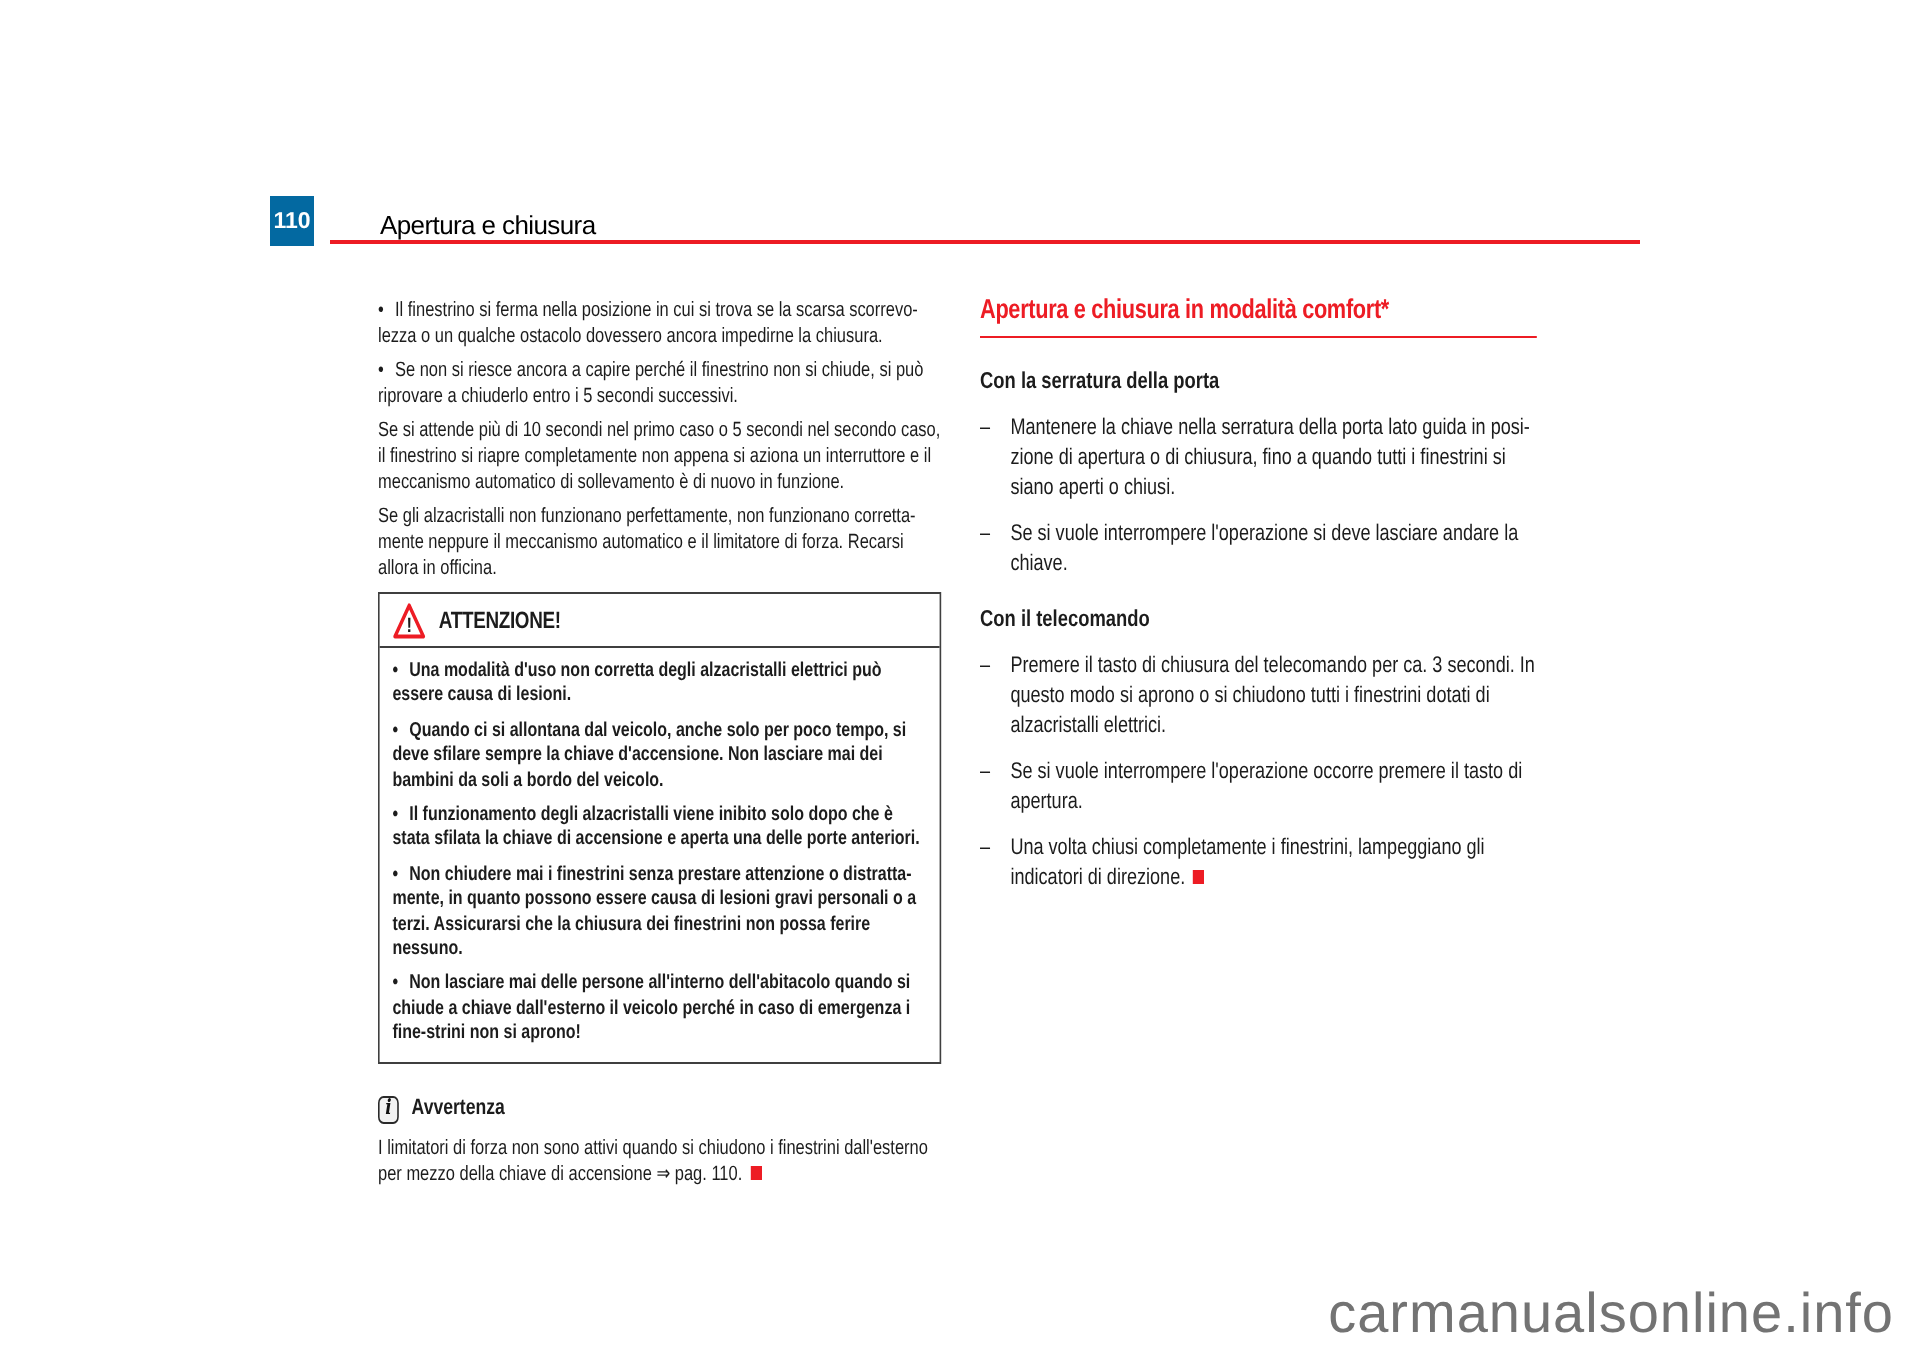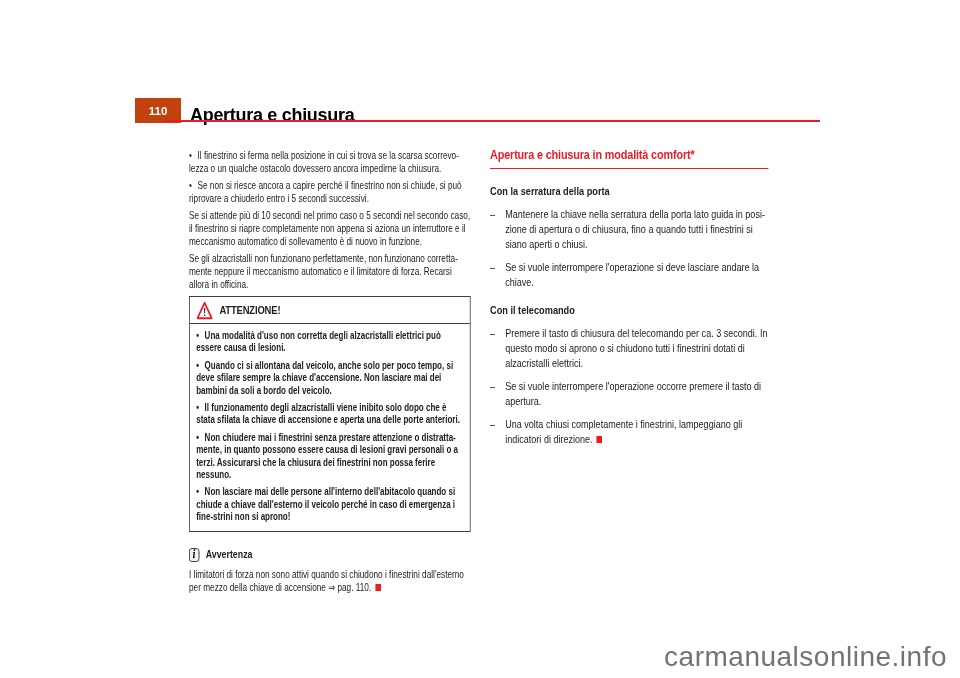--- a/index.html
+++ b/index.html
@@ -3,27 +3,27 @@
 <meta charset="utf-8">
 <style>
   html,body { margin:0; padding:0; background:#ffffff; }
   .page {
     position:relative; width:960px; height:678px; background:#ffffff;
     font-family:"Liberation Sans", sans-serif; color:#1c1c1c; overflow:hidden;
   }
 
   
   .page-num-box {
-    position:absolute; left:135px; top:98px; width:46px; height:25px;
-    background:#c2410c; color:#ffffff; font-size:11.5px; font-weight:bold;
+    position:absolute; left:135px; top:98px; width:22px; height:25px;
+    background:#0369a1; color:#ffffff; font-size:11.5px; font-weight:bold;
     display:flex; align-items:center; justify-content:center;
   }
   .header-title {
     position:absolute; left:190px; top:105px;
-    font-size:18px; font-weight:bold; letter-spacing:-0.3px; color:#000;
+    font-size:13px; font-weight:normal; letter-spacing:-0.3px; color:#000;
   }
   .header-rule {
     position:absolute; left:165px; top:120px; width:655px; height:2px; background:#ed1c24;
   }
 
   
   .col { position:absolute; transform:scaleX(0.8); transform-origin:left top; }
   .col-left  { left:189px; top:149px; width:352px; font-size:10.3px; line-height:13px; }
   .col-right { left:490px; top:147px; width:348px; font-size:11.3px; line-height:15px; }
 

